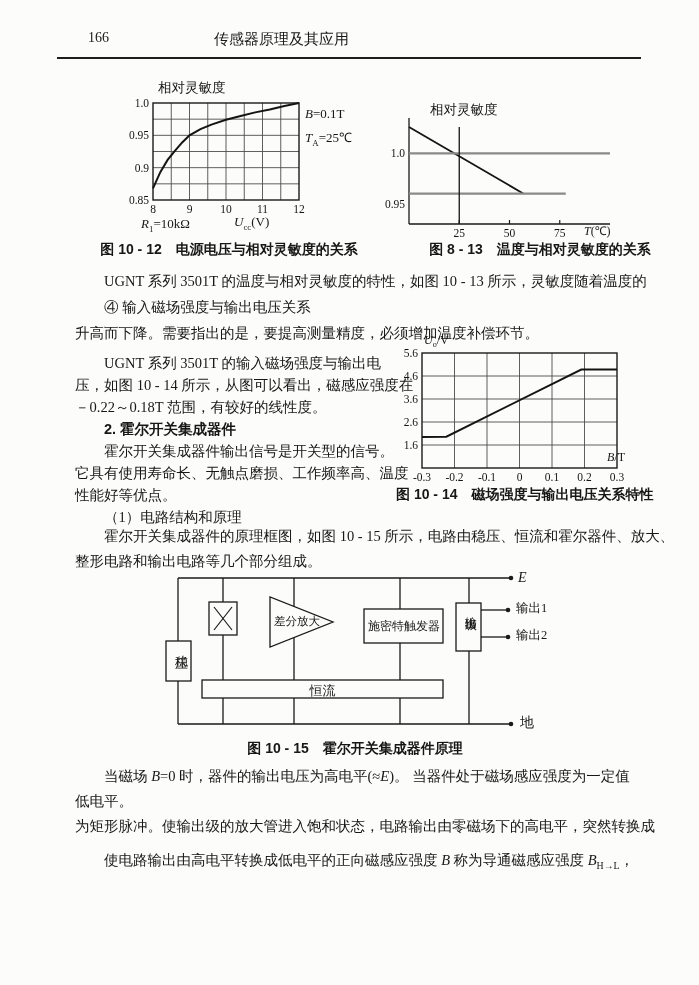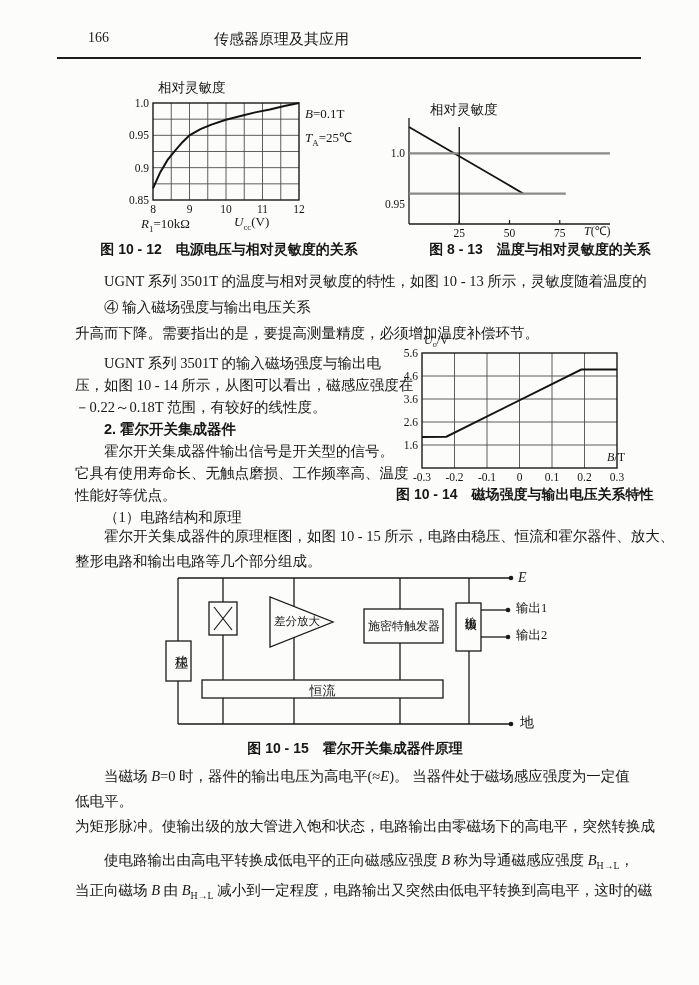--- a/index.html
+++ b/index.html
@@ -180,14 +180,13 @@
 <div class="abs cap" style="left:75px;top:740px;width:560px;">图 10 - 15　霍尔开关集成器件原理</div>
 
 <div class="abs body-text" style="left:75px;top:764px;line-height:25px;">
   <div class="ln ind">当磁场 <i>B</i>=0 时，器件的输出电压为高电平(≈<i>E</i>)。 当器件处于磁场感应强度为一定值</div>
   <div class="ln">低电平。</div>
   <div class="ln">为矩形脉冲。使输出级的放大管进入饱和状态，电路输出由零磁场下的高电平，突然转换成</div>
 </div>
 
 <div class="abs body-text" style="left:75px;top:848px;line-height:24px;">
   <div class="ln ind">使电路输出由高电平转换成低电平的正向磁感应强度 <i>B</i> 称为导通磁感应强度 <i>B</i><sub>H→L</sub>，</div>
-  <div class="ln">当正向磁场 <i>B</i> 由 <i>B</i><sub>H→L</sub> 减小到一定程度，电路输出又突然由低电平转换到高电平，这时的磁</div>
 </div>
 
 </body></html>

